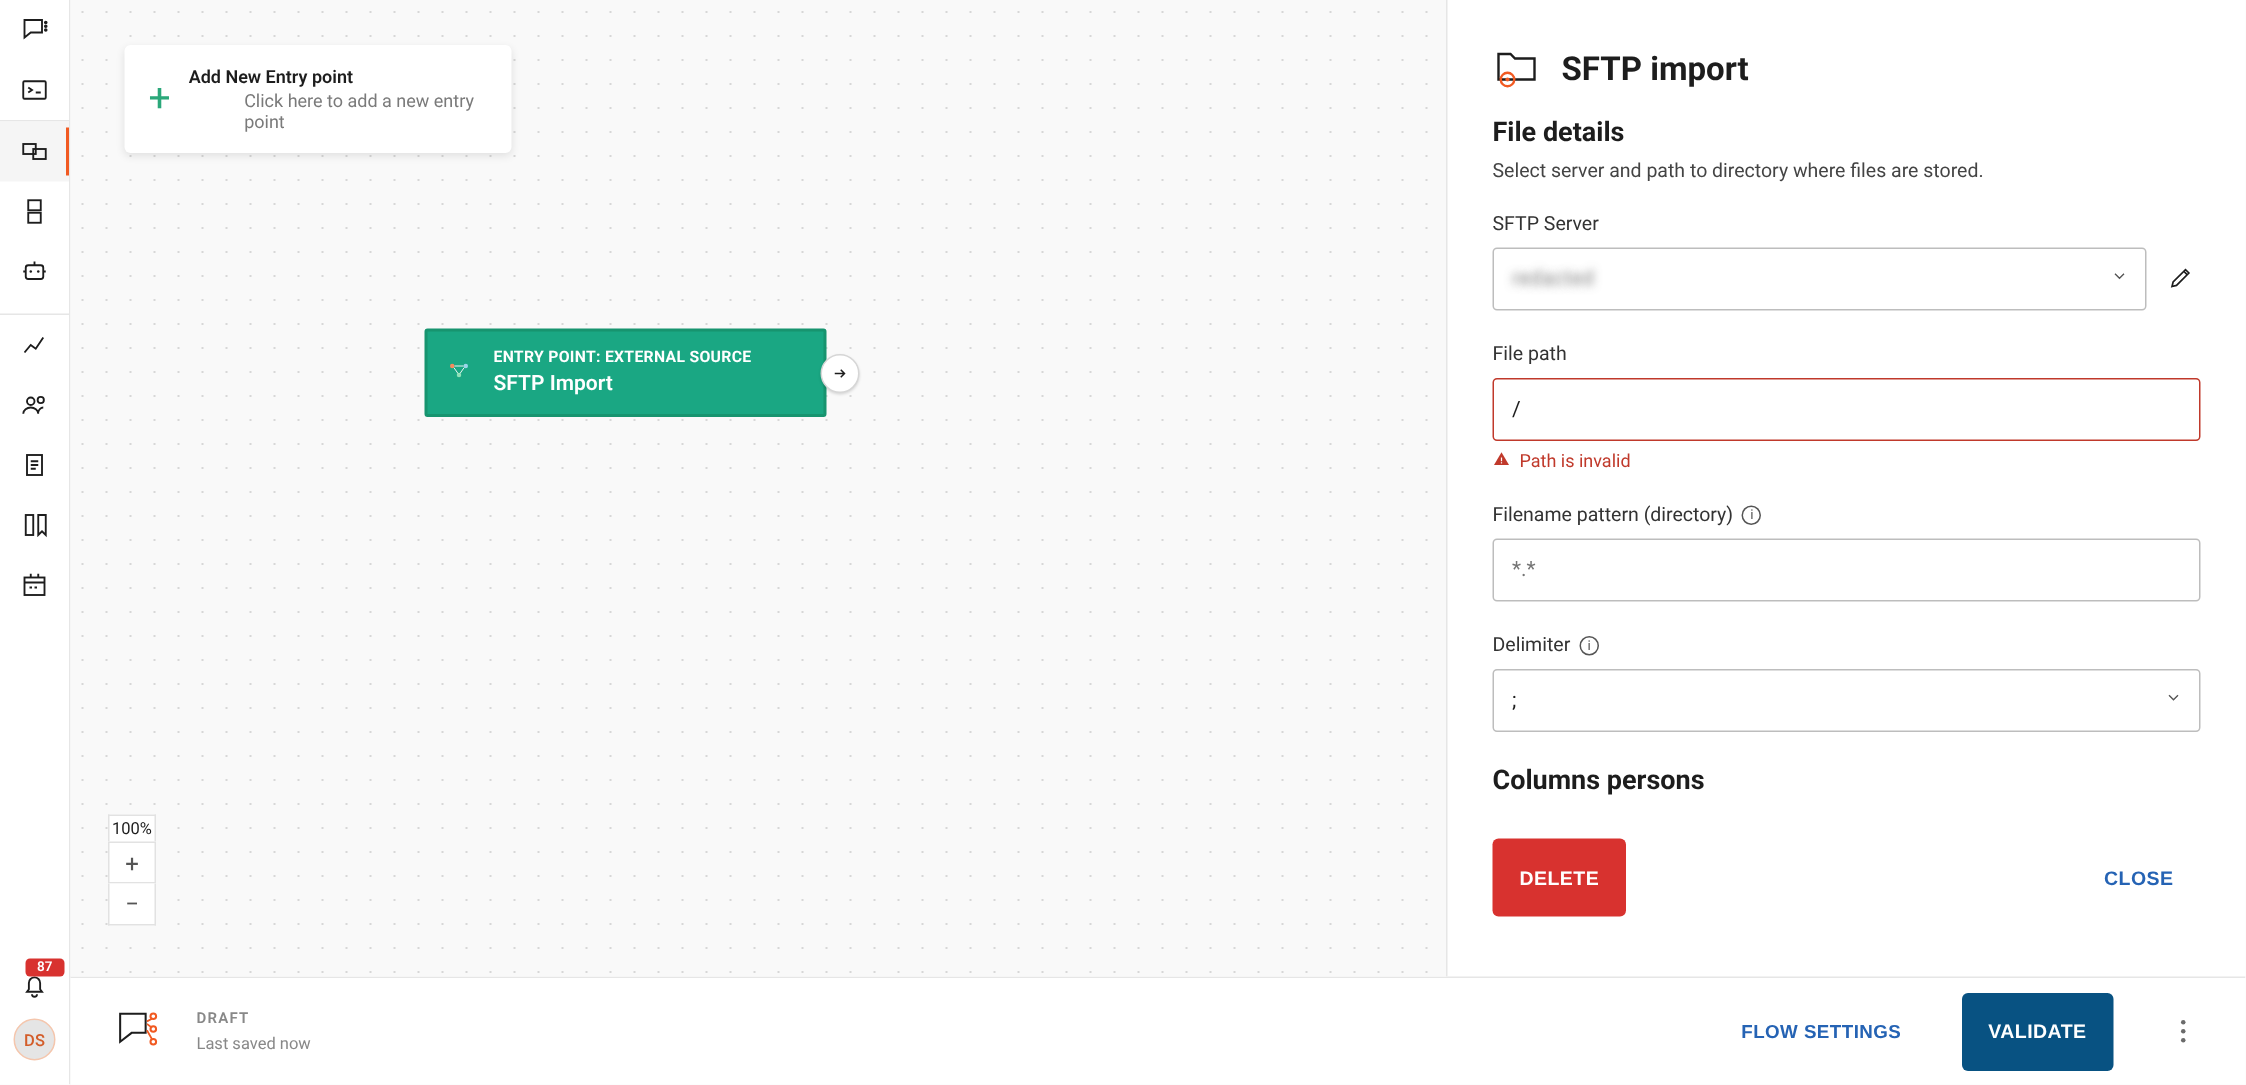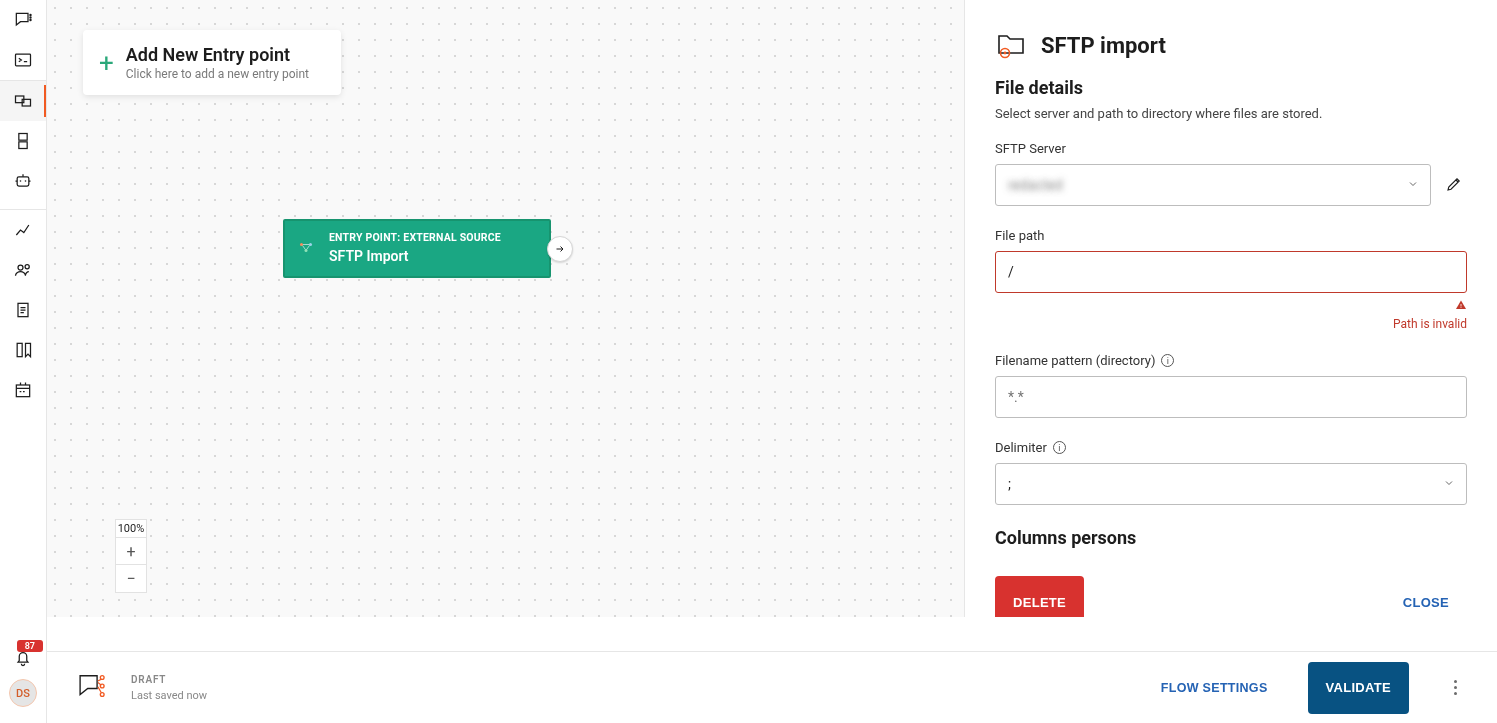--- a/index.html
+++ b/index.html
@@ -23,33 +23,33 @@
   .avatar { width: 28px; height: 28px; border-radius: 50%; background: #e5e5e5; color: #d35d2a; border:1px solid #f4c6ad; display: flex; align-items: center; justify-content: center; font-size: 11px; font-weight: 500; cursor: pointer; }
 
   
   .main { flex: 1; display: flex; flex-direction: column; min-width: 0; }
   .canvas-wrap { flex: 1; display: flex; min-height: 0; }
 
   .canvas { flex: 1; position: relative; background: #f9f9f9; background-image: radial-gradient(#d7d7d7 1px, transparent 1px); background-size: 16px 16px; overflow: hidden; }
 
   .entry-card { position: absolute; top: 30px; left: 36px; width: 258px; background: #fff; border-radius: 4px; box-shadow: 0 2px 6px rgba(0,0,0,0.1); display: flex; align-items: center; padding: 14px 16px; gap: 12px; cursor: pointer; }
   .entry-card .plus { color: #2ba87a; font-size: 26px; line-height: 1; }
-  .entry-card .ect-title { font-weight: 600; font-size: 18px; }
-  .entry-card .ect-sub { color: #7a7a7a; font-size: 12px; margin-top: 2px; }
+  .entry-card .ect-title { font-weight: 600; font-size: 12px; }
+  .entry-card .ect-sub { color: #7a7a7a; font-size: 12px; margin-top: 2px; margin-left: 37px; }
 
   .node { position: absolute; top: 219px; left: 236px; width: 268px; background: #1aa783; border: 2px solid #17946f; border-radius: 2px; color: #fff; padding: 10px 14px 12px 44px; cursor: pointer; }
   .node-eyebrow { font-size: 10.5px; font-weight: 700; letter-spacing: .2px; }
   .node-title { font-size: 14px; font-weight: 600; margin-top: 4px; }
   .node-icon { position: absolute; left: 12px; top: 50%; transform: translateY(-50%); }
   .node-icon svg { width: 18px; height: 18px; }
   .node-handle { position: absolute; right: -24px; top: 50%; transform: translateY(-50%); width: 26px; height: 26px; background: #fff; border: 1px solid #d6d6d6; border-radius: 50%; display: flex; align-items: center; justify-content: center; box-shadow: 0 1px 2px rgba(0,0,0,0.15); cursor: pointer; }
   .node-handle svg { width: 12px; height: 12px; stroke: #1d1d1d; fill: none; stroke-width: 2; }
   .node-line { position: absolute; right: -12px; top: 50%; width: 12px; border-top: 1px dashed #9e9e9e; }
 
-  .zoom-ctrl { position: absolute; left: 25px; bottom: 24px; display: flex; flex-direction: column; align-items: stretch; margin-left: 43px; }
+  .zoom-ctrl { position: absolute; left: 25px; bottom: 34px; display: flex; flex-direction: column; align-items: stretch; }
   .zoom-level { background: #fff; border: 1px solid #e2e2e2; font-size: 11px; padding: 2px 0; text-align: center; border-bottom: none; }
   .zoom-btn { width: 32px; height: 28px; background: #fff; border: 1px solid #e2e2e2; display: flex; align-items: center; justify-content: center; cursor: pointer; font-size: 16px; color: #555; }
   .zoom-btn + .zoom-btn { border-top: none; }
 
   
   .panel { width: 533px; border-left: 1px solid #e6e6e6; padding: 28px 30px 22px 30px; overflow-y: auto; background: #fff; }
   .panel-header { display: flex; align-items: center; gap: 14px; margin-bottom: 14px; }
   .panel-header svg { width: 32px; height: 32px; }
   .panel-title { font-size: 22px; font-weight: 700; }
   .panel-desc { color: #444; font-size: 13px; margin-bottom: 28px; line-height: 1.4; }
@@ -65,33 +65,33 @@
   .field-row .input-wrap { flex: 1; }
 
   .input-wrap { position: relative; }
   .input, .select { width: 100%; height: 42px; border: 1px solid #bdbdbd; border-radius: 3px; padding: 0 12px; font-size: 14px; font-family: inherit; background: #fff; color: #1d1d1d; }
   .select { appearance: none; padding-right: 34px; cursor: pointer; }
   .select-caret { position: absolute; right: 12px; top: 50%; transform: translateY(-50%); pointer-events: none; }
   .select-caret svg { width: 12px; height: 12px; stroke:#555; fill:none; stroke-width:1.8;}
   .blurred { color: transparent; text-shadow: 0 0 6px rgba(80,80,80,0.7); }
 
   .input.error { border-color: #c0392b; }
-  .err-msg { display: flex; align-items: flex-end; gap: 6px; color: #c0392b; font-size: 12px; margin-top: 6px; flex-direction: column; }
+  .err-msg { display: flex; align-items: flex-start; gap: 6px; color: #c0392b; font-size: 12px; margin-top: 6px; }
   .err-msg svg { width: 12px; height: 12px; }
 
   .edit-btn svg { width: 18px; height: 18px; stroke:#1d1d1d; fill:none; stroke-width:1.5; }
   .edit-btn { background: none; border: none; cursor: pointer; padding: 4px; }
 
   .panel-actions { display: flex; align-items: center; justify-content: space-between; margin-top: 28px; }
   .btn { height: 52px; padding: 0 18px; border: none; border-radius: 4px; font-size: 13px; font-weight: 600; cursor: pointer; letter-spacing: .3px; }
   .btn-danger { background: #d8322f; color: #fff; }
   .btn-link { background: transparent; color: #2563b4; }
 
   
-  .footer { height: 72px; border-top: 1px solid #e6e6e6; display: flex; align-items: center; padding: 0 28px; gap: 22px; background:#fff;margin-top:34px; }
+  .footer { height: 72px; border-top: 1px solid #e6e6e6; display: flex; align-items: center; padding: 0 28px; gap: 22px; background:#fff; }
   .footer-icon svg { width: 34px; height: 34px; }
   .footer-info { display: flex; flex-direction: column; }
   .footer-draft { font-size: 10px; letter-spacing: .8px; color: #888; font-weight: 600; }
   .footer-name { font-size: 19px; color: #444; border-bottom: 1px solid #c9c9c9; width: 540px; padding-bottom: 2px; margin-top: 0px; }
   .footer-saved { font-size: 11px; color: #888; margin-top: 4px; }
   .footer-spacer { flex: 1; }
   .btn-ghost { background: transparent; color: #2563b4; font-weight: 600; font-size: 12.5px; }
   .btn-primary { background: #085282; color: #fff; }
   .kebab { width: 28px; display: flex; flex-direction: column; align-items: center; gap: 3px; cursor: pointer; margin-left: 10px; }
   .kebab span { width: 3px; height: 3px; background: #6b6b6b; border-radius: 50%; }

